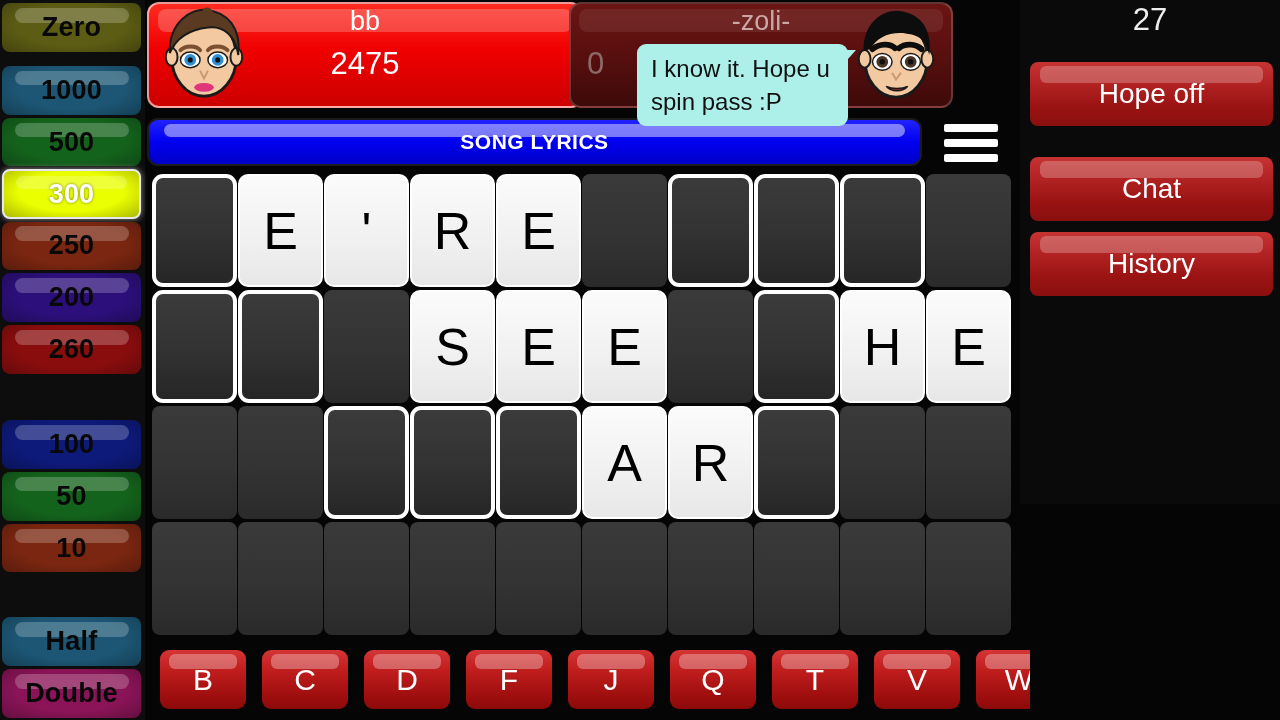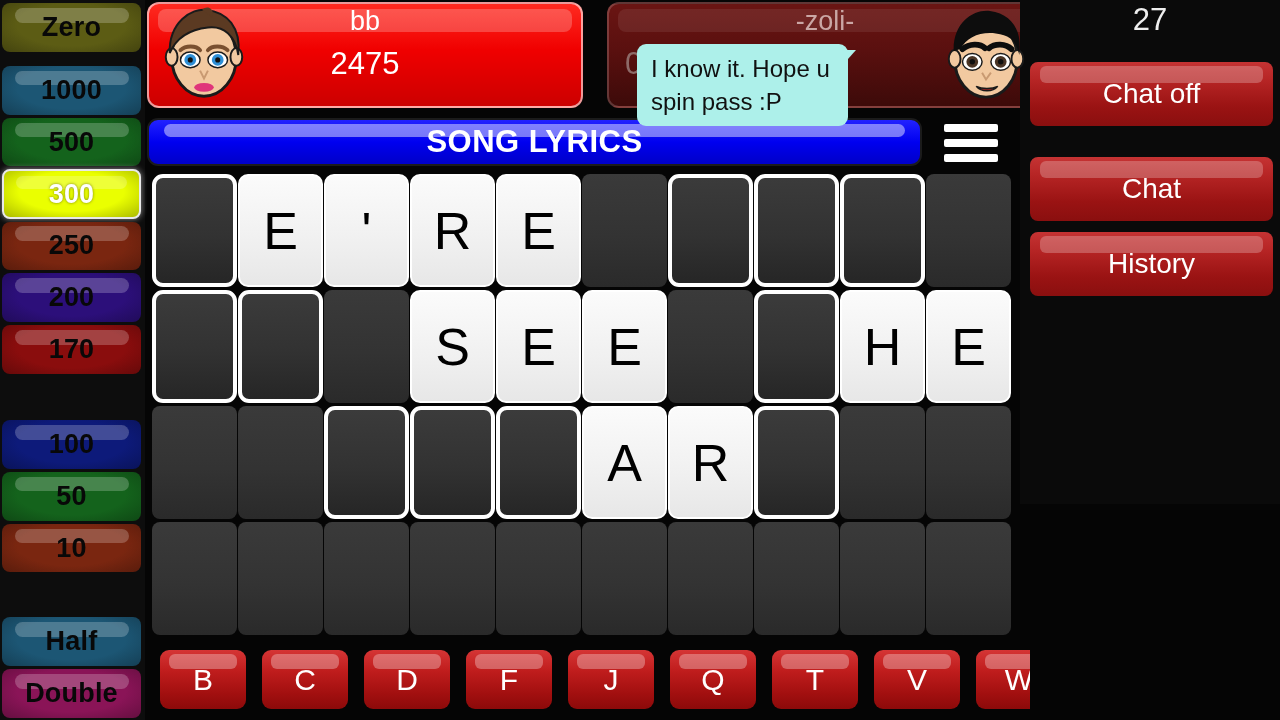--- a/index.html
+++ b/index.html
@@ -63,21 +63,21 @@
     border-radius: 12px;
     overflow: visible;
   }
   .player .pbody {
     position: absolute; inset: 0;
     border-radius: 12px;
     overflow: hidden;
     border: 2px solid rgba(255,255,255,0.6);
   }
   #player-1 { left: 2px; width: 436px; }
-  #player-2 { left: 462px; width: 436px; }
+  #player-2 { left: 424px; width: 384px; }
   #player-1 .pbody { background: linear-gradient(180deg,#ff2a20 0%, #f00000 45%, #cc0000 100%); }
   #player-2 .pbody { background: linear-gradient(180deg,#6a1513 0%, #5a100f 45%, #3d0a09 100%); border-color: rgba(255,255,255,0.18); }
   .pgloss {
     position: absolute; left: 2%; right: 2%; top: 5%;
     height: 22%; border-radius: 8px;
     background: rgba(255,255,255,0.22);
   }
   #player-2 .pgloss { background: rgba(255,255,255,0.08); }
   .pname {
     position: absolute; top: 4px; width: 100%;
@@ -133,21 +133,21 @@
     overflow: hidden;
   }
   #category-banner .bgloss {
     position: absolute; left: 2%; right: 2%; top: 9%;
     height: 30%; border-radius: 8px;
     background: rgba(255,255,255,0.45);
   }
   #category-banner .ctext {
     position: relative; z-index: 2;
     color: #ffffff;
-    font-size: 31px; font-weight: bold;
+    font-size: 21px; font-weight: bold;
     letter-spacing: 0.5px;
   }
   #menu-button {
     position: absolute; left: 944px; top: 124px;
     width: 54px; height: 38px;
     display: flex; flex-direction: column; justify-content: space-between;
   }
   #menu-button span {
     display: block; height: 8px; width: 100%;
     background: #ffffff; border-radius: 2px;
@@ -274,21 +274,21 @@
       <div class="wheel-item dark-text" style="background: radial-gradient(at 50% 45%, rgb(122, 38, 16) 0%, rgb(122, 38, 16) 55%, rgba(0, 0, 0, 0.45) 130%), rgb(122, 38, 16);">
         <div class="gloss"></div>
         <div class="wlabel">250</div>
       </div>
       <div class="wheel-item dark-text" style="background: radial-gradient(at 50% 45%, rgb(44, 15, 122) 0%, rgb(44, 15, 122) 55%, rgba(0, 0, 0, 0.45) 130%), rgb(44, 15, 122);">
         <div class="gloss"></div>
         <div class="wlabel">200</div>
       </div>
       <div class="wheel-item dark-text" style="background: radial-gradient(at 50% 45%, rgb(138, 13, 13) 0%, rgb(138, 13, 13) 55%, rgba(0, 0, 0, 0.45) 130%), rgb(138, 13, 13);">
         <div class="gloss"></div>
-        <div class="wlabel">170</div>
+        <div class="wlabel">260</div>
       </div>
       <div class="wheel-item dark-text" style="background: radial-gradient(at 50% 45%, rgb(13, 26, 122) 0%, rgb(13, 26, 122) 55%, rgba(0, 0, 0, 0.45) 130%), rgb(13, 26, 122); margin-top: 44px;">
         <div class="gloss"></div>
         <div class="wlabel">100</div>
       </div>
       <div class="wheel-item dark-text" style="background: radial-gradient(at 50% 45%, rgb(20, 99, 28) 0%, rgb(20, 99, 28) 55%, rgba(0, 0, 0, 0.45) 130%), rgb(20, 99, 28); align-items: center;">
         <div class="gloss"></div>
         <div class="wlabel">50</div>
       </div>
       <div class="wheel-item dark-text" style="background: radial-gradient(at 50% 45%, rgb(122, 38, 16) 0%, rgb(122, 38, 16) 55%, rgba(0, 0, 0, 0.45) 130%), rgb(122, 38, 16);">
@@ -478,21 +478,21 @@
       <div class="letter-btn">
         <div class="lgloss"></div>
         <div class="ltext">W</div>
       </div>
     </div>
 
   <div id="right-panel">
     <div id="spins-count">27</div>
     <div class="side-btn" id="side-btn-0">
       <div class="sgloss"></div>
-      <div class="stext">Chat off</div>
+      <div class="stext">Hope off</div>
     </div>
     <div class="side-btn" id="side-btn-1">
       <div class="sgloss"></div>
       <div class="stext">Chat</div>
     </div>
     <div class="side-btn" id="side-btn-2">
       <div class="sgloss"></div>
       <div class="stext">History</div>
     </div>
 

